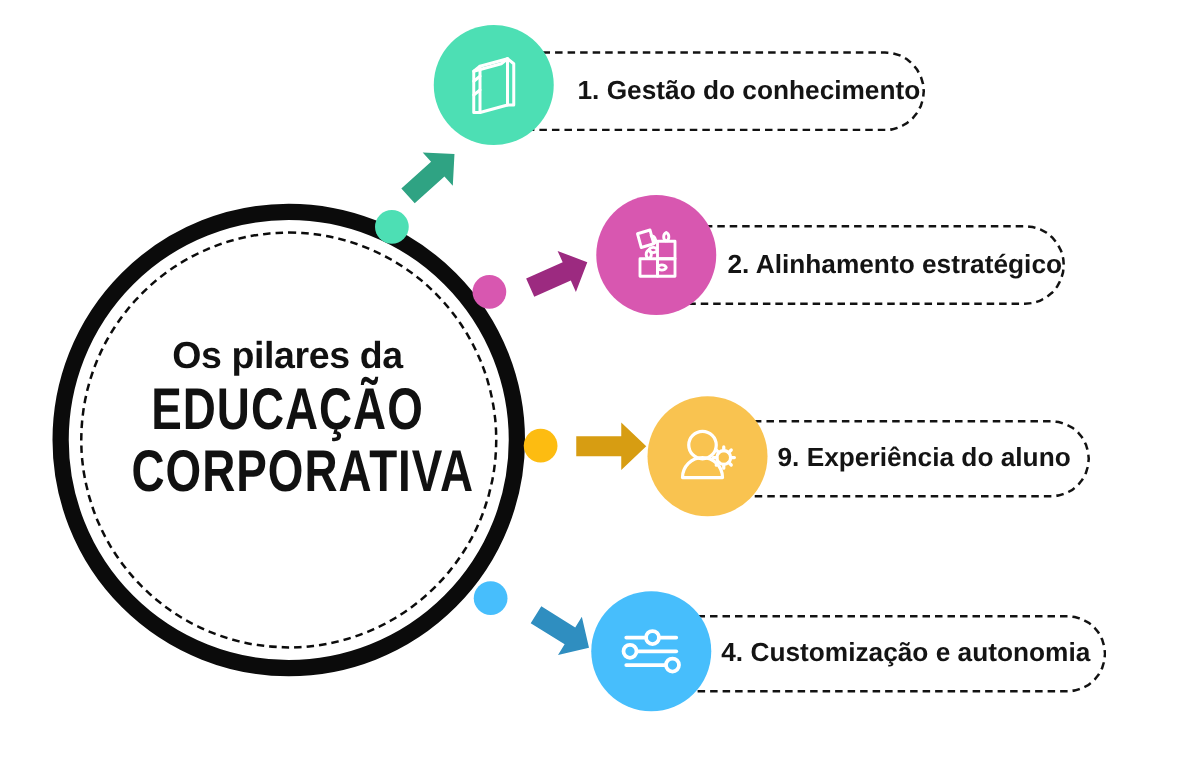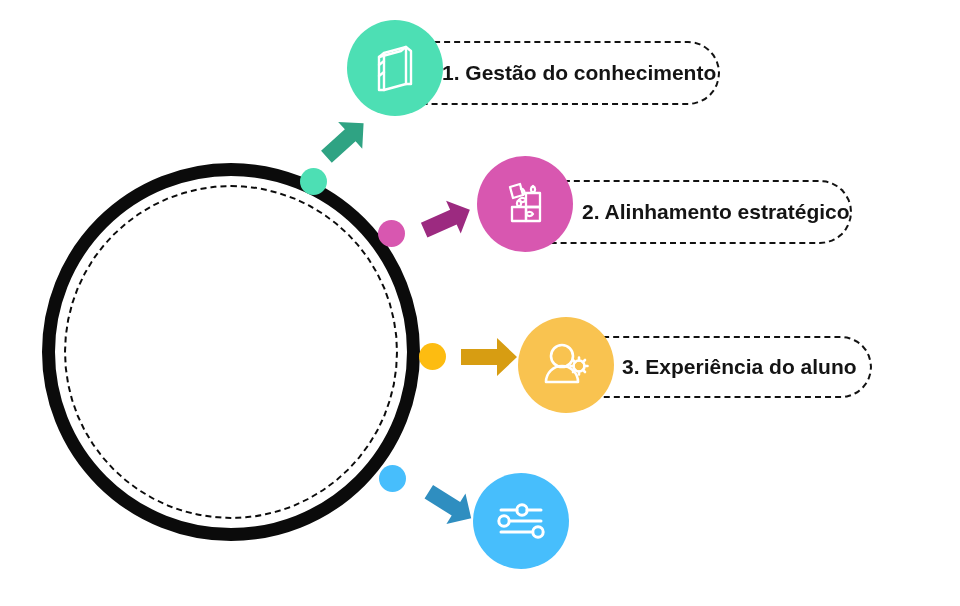--- a/index.html
+++ b/index.html
@@ -81,20 +81,25 @@
 </head>
 <body>
 
 <div id="stage">
 
   <div class="ring-wrap">
     <div class="ring-solid"></div>
     <div class="ring-dashed"></div>
   </div>
 
+  <div class="center-text">
+    <div class="ct-small">Os pilares da</div>
+    <div class="ct-big">EDUCAÇÃO</div>
+    <div class="ct-big">CORPORATIVA</div>
+  </div>
 
   <div class="dot" style="left:300px;top:168px;width:27px;height:27px;background:#4ddfb4;z-index:4;"></div>
   <div class="dot" style="left:378px;top:220px;width:27px;height:27px;background:#d857b0;z-index:4;"></div>
   <div class="dot" style="left:419px;top:343px;width:27px;height:27px;background:#fdbc11;z-index:4;"></div>
   <div class="dot" style="left:379px;top:465px;width:27px;height:27px;background:#47befc;z-index:4;"></div>
 
   <div class="arrow" style="left:310px;top:105px;width:70px;height:70px;">
     <svg width="70" height="70" viewBox="0 0 70 70">
       <g transform="rotate(-42 35 35)">
         <path d="M10 27 L42 27 L42 17 L60 35 L42 53 L42 43 L10 43 Z" fill="#2fa383"></path>
@@ -117,21 +122,21 @@
   </div>
 
   <div class="arrow" style="left:415px;top:470px;width:70px;height:70px;">
     <svg width="70" height="70" viewBox="0 0 70 70">
       <g transform="rotate(32 35 35)">
         <path d="M10 27 L42 27 L42 17 L60 35 L42 53 L42 43 L10 43 Z" fill="#2f8ec0"></path>
       </g>
     </svg>
   </div>
 
-  <div class="pill" style="left:372px;top:41px;width:348px;height:64px;padding-left:68px;text-align:center;">
+  <div class="pill" style="left:392px;top:41px;width:348px;height:64px;padding-left:68px;text-align:center;">
     <span class="pill-label">1. Gestão do conhecimento</span>
   </div>
   <div class="icon-circle" style="left:347px;top:20px;width:96px;height:96px;background:#4ddfb4;">
     <svg width="56" height="56" viewBox="0 0 56 56">
       <g fill="none" stroke="#ffffff" stroke-width="2.4" stroke-linejoin="round" stroke-linecap="round">
         <path d="M17 13 L39 7 L39 44 L17 50 Z"></path>
         <path d="M17 13 L12 17 L12 50 L17 50"></path>
         <path d="M39 7 L44 11 L44 44 L39 44"></path>
         <path d="M12 25 L17 21"></path>
         <path d="M12 36 L17 32"></path>
@@ -153,34 +158,37 @@
         <path d="M30 25 a4 4 0 0 0 -7 0 a4 4 0 0 0 7 0"></path>
         <path d="M30 39 a4 4 0 0 1 7 0 a4 4 0 0 1 -7 0"></path>
         <path d="M23 32 a4 4 0 0 0 0 -7 a4 4 0 0 0 0 7"></path>
         <path d="M14 12 L24 9 L27 20 L17 23 Z"></path>
         <path d="M24 14 a3.4 3.4 0 0 1 3 6"></path>
       </g>
     </svg>
   </div>
 
   <div class="pill" style="left:552px;top:336px;width:320px;height:62px;padding-left:68px;">
-    <span class="pill-label">3. Experiência do aluno</span>
+    <span class="pill-label">9. Experiência do aluno</span>
   </div>
   <div class="icon-circle" style="left:518px;top:317px;width:96px;height:96px;background:#f9c350;">
     <svg width="58" height="58" viewBox="0 0 58 58">
       <g fill="none" stroke="#ffffff" stroke-width="2.6" stroke-linejoin="round" stroke-linecap="round">
         <circle cx="25" cy="20" r="11"></circle>
         <path d="M9 46 a16 16 0 0 1 32 0 Z"></path>
         <circle cx="42" cy="30" r="5.5"></circle>
         <path d="M42 21.5 L42 24.5 M42 35.5 L42 38.5 M33.5 30 L36.5 30 M47.5 30 L50.5 30
                  M36 24 L38.1 26.1 M45.9 33.9 L48 36 M48 24 L45.9 26.1 M38.1 33.9 L36 36"></path>
       </g>
     </svg>
   </div>
 
+  <div class="pill" style="left:507px;top:492px;width:378px;height:62px;padding-left:68px;">
+    <span class="pill-label">4. Customização e autonomia</span>
+  </div>
   <div class="icon-circle" style="left:473px;top:473px;width:96px;height:96px;background:#47befc;">
     <svg width="60" height="60" viewBox="0 0 60 60">
       <g fill="none" stroke="#ffffff" stroke-width="3" stroke-linecap="round">
         <path d="M10 19 L26 19 M36 19 L50 19"></path>
         <circle cx="31" cy="19" r="5.2" fill="none"></circle>
         <path d="M19 30 L50 30"></path>
         <circle cx="13" cy="30" r="5.2" fill="none"></circle>
         <path d="M10 41 L41 41"></path>
         <circle cx="47" cy="41" r="5.2" fill="none"></circle>
       </g>

